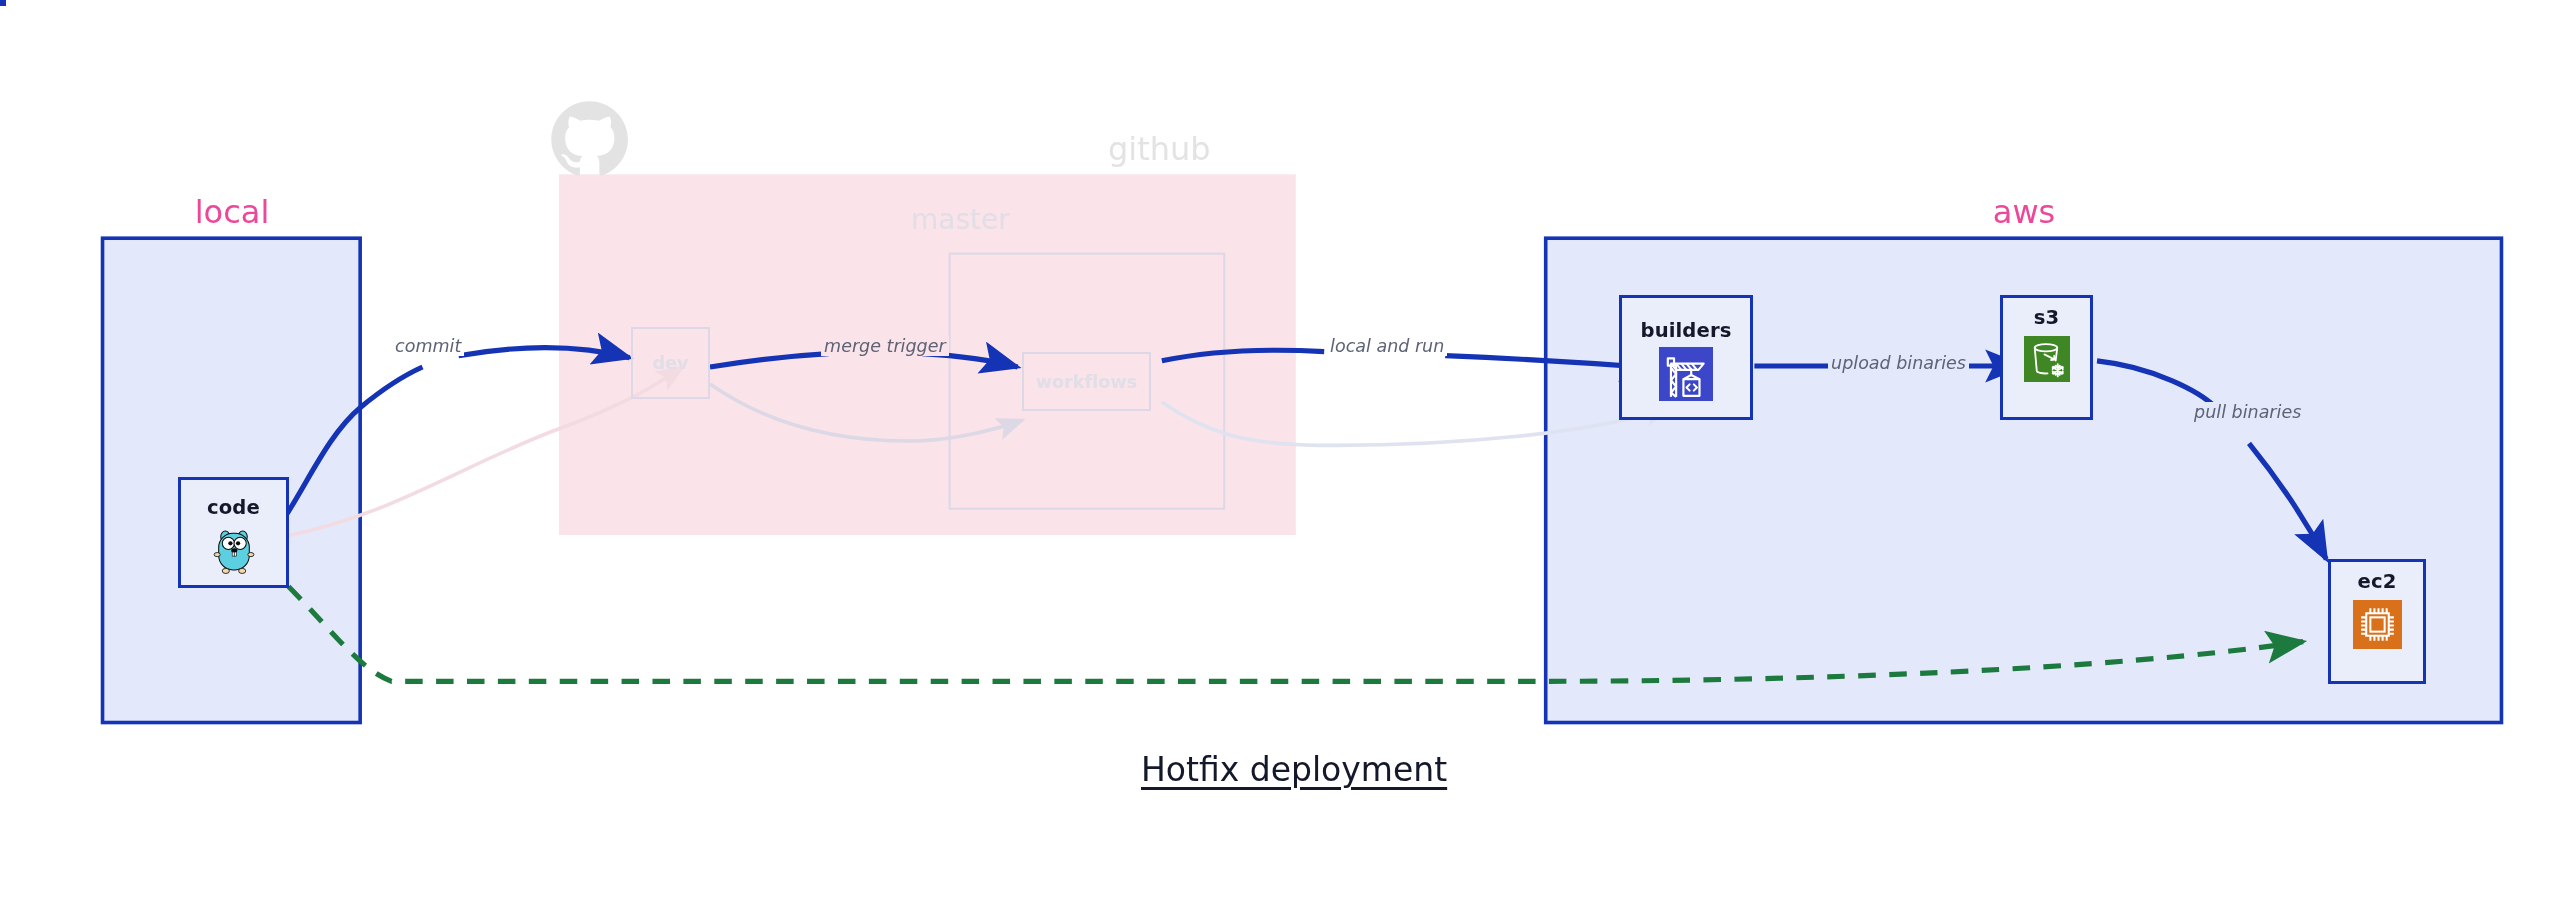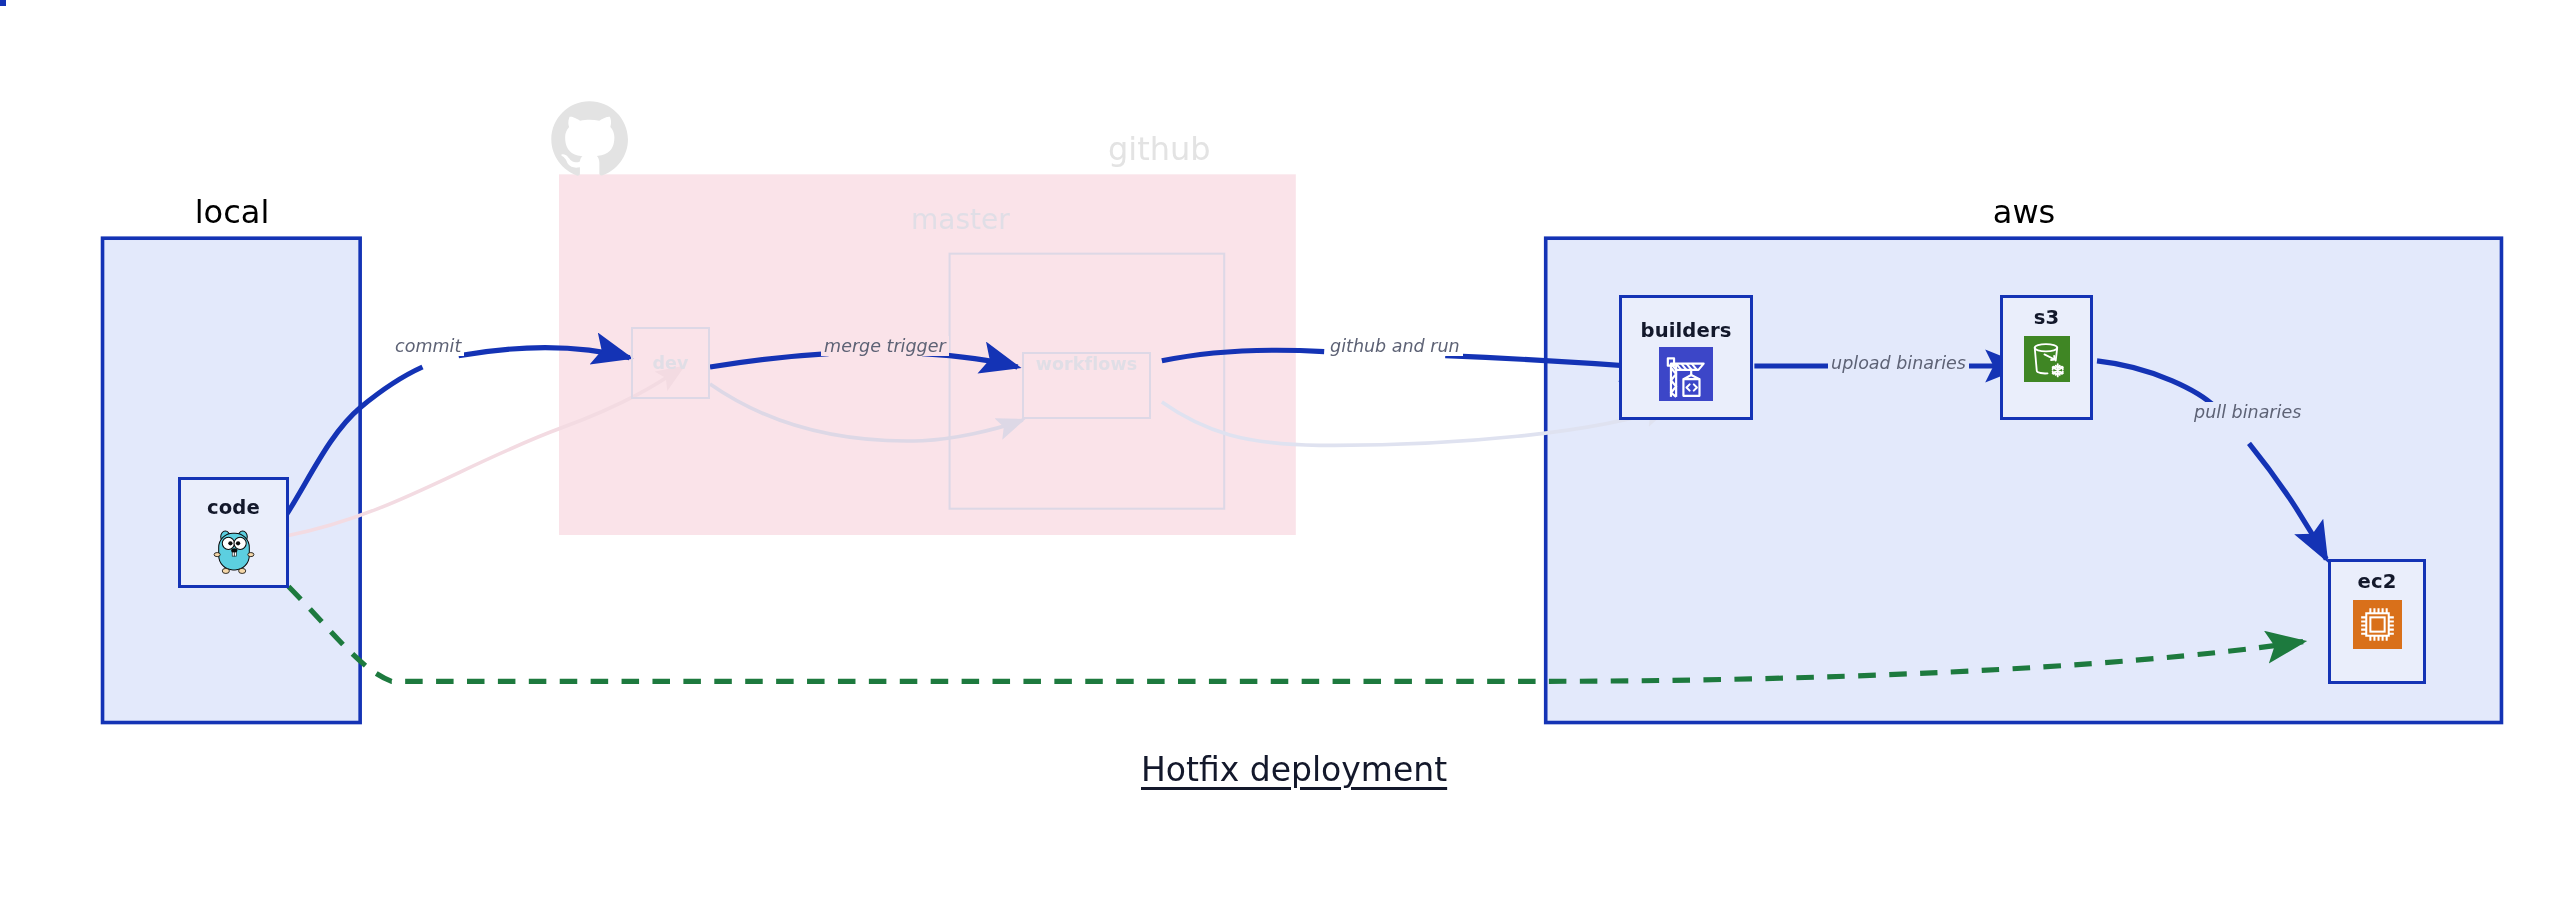--- a/index.html
+++ b/index.html
@@ -4,21 +4,21 @@
 <style>
   html,body{margin:0;padding:0;background:#ffffff;}
   body{
     width:2604px;height:902px;position:relative;overflow:hidden;
     font-family:"DejaVu Sans","Liberation Sans",sans-serif;
   }
   #stage{position:absolute;left:0;top:0;width:2604px;height:902px;}
   svg#canvas{position:absolute;left:0;top:0;width:2604px;height:902px;}
 
   .cluster-label{
-    position:absolute;color:#000000;font-size:32px;line-height:1;
+    position:absolute;color:#ec4899;font-size:32px;line-height:1;
     white-space:nowrap;font-weight:400;
   }
   .cluster-label.faded{color:#e3e3e3;}
   .sub-label.faded{color:#e0dee6;}
 
   .node{
     position:absolute;box-sizing:border-box;
     display:flex;flex-direction:column;align-items:center;
   }
   .node .node-title{
@@ -146,21 +146,21 @@
         <rect x="39.5" y="51" width="4" height="8" fill="#ffffff" stroke="#0a0a0a" stroke-width="1.2"></rect>
         <rect x="43.5" y="51" width="4" height="8" fill="#ffffff" stroke="#0a0a0a" stroke-width="1.2"></rect>
       </svg>
     </div>
   </div>
 
   <div class="node ghost" style="left:631px;top:327px;width:79px;height:72px;justify-content:center;">
     <div class="node-title">dev</div>
   </div>
 
-  <div class="node ghost" style="left:1022px;top:352px;width:129px;height:67px;justify-content:flex-start;">
+  <div class="node ghost" style="left:1022px;top:352px;width:129px;height:59px;justify-content:center;">
     <div class="node-title">workflows</div>
   </div>
 
   <div class="node solid" style="left:1619px;top:295px;width:134px;height:125px;padding-top:21px;">
     <div class="node-title">builders</div>
     <div class="icon-box" style="margin-top:5.2px;">
       <svg width="54" height="54" viewBox="0 0 104 104">
         <rect x="0" y="0" width="104" height="104" fill="#3c46c8"></rect>
         <g fill="none" stroke="#ffffff" stroke-width="4.2" stroke-linejoin="round">
 
@@ -222,21 +222,21 @@
           <path d="M70,34 L80,34 M70,42 L80,42 M70,50 L80,50 M70,58 L80,58 M70,66 L80,66"></path>
         </g>
       </svg>
     </div>
   </div>
 
   <div class="edge-label" style="left:392px;top:336px;">commit</div>
 
   <div class="edge-label on-pink" style="left:821px;top:336px;">merge trigger</div>
 
-  <div class="edge-label" style="left:1327px;top:336px;">github and run</div>
+  <div class="edge-label" style="left:1327px;top:336px;">local and run</div>
 
   <div class="edge-label on-blue" style="left:1828px;top:353px;">upload binaries</div>
 
   <div class="edge-label on-blue" style="left:2191px;top:402px;">pull binaries</div>
 
   <div class="diagram-title" style="left:1141px;top:750px;">Hotfix deployment</div>
 
 </div>
 
 

